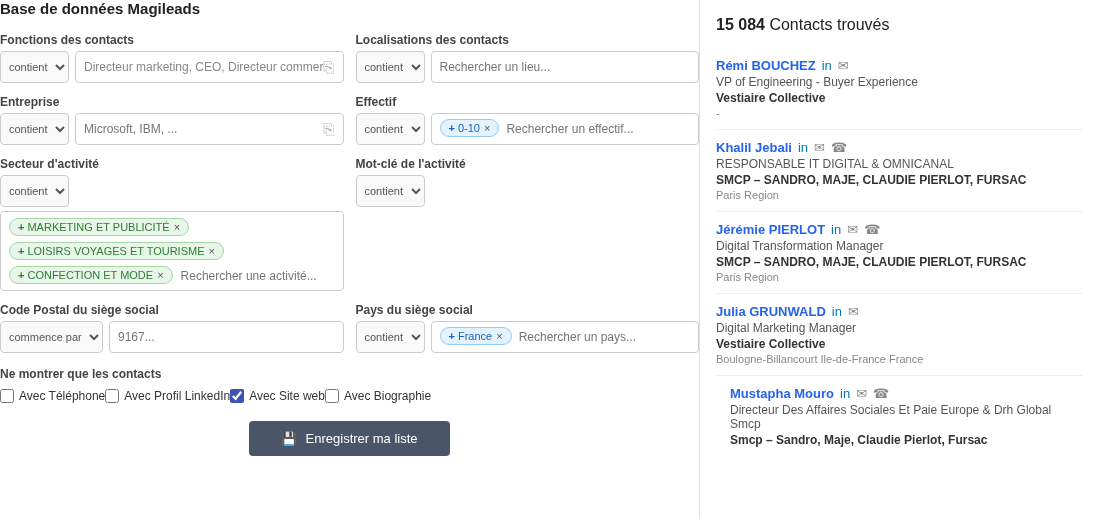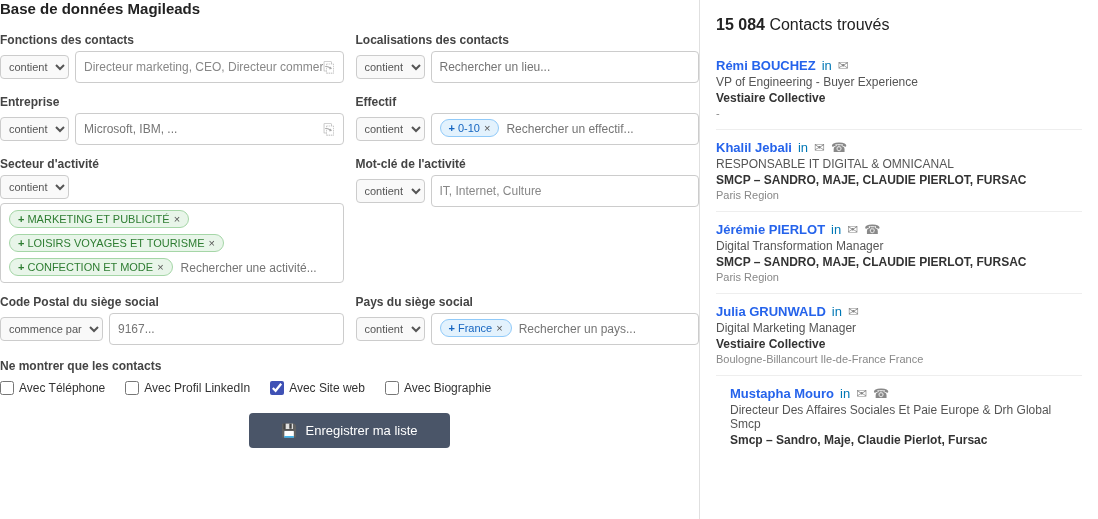--- a/index.html
+++ b/index.html
@@ -9,35 +9,35 @@
     .right-panel { width: 398px; padding: 16px; }
 
     .page-title { font-size: 15px; font-weight: bold; margin-bottom: 16px; color: #222; }
 
     .filters-grid { display: grid; grid-template-columns: 1fr 1fr; gap: 12px; }
     .filter-section { }
     .filter-label { font-size: 12px; font-weight: 600; color: #444; margin-bottom: 4px; }
     .filter-row { display: flex; align-items: center; gap: 6px; }
     .filter-input-wrap { flex: 1; border: 1px solid #ccc; border-radius: 4px; display: flex; align-items: center; padding: 4px 8px; min-height: 32px; background: #fff; }
     .filter-input-wrap input { border: none; outline: none; font-size: 12px; color: #888; flex: 1; background: transparent; }
-    .filter-select { border: 1px solid #ccc; border-radius: 4px; font-size: 11px; color: #555; padding: 2px 4px; height: 24px; background: #f9f9f9; cursor: pointer; }
+    .filter-select { border: 1px solid #ccc; border-radius: 4px; font-size: 11px; color: #555; padding: 2px 4px; height: 32px; background: #f9f9f9; cursor: pointer; }
     .copy-icon { color: #aaa; font-size: 14px; cursor: pointer; }
 
     .tag { display: inline-flex; align-items: center; background: #e8f5e9; border: 1px solid #a5d6a7; border-radius: 12px; padding: 2px 8px; font-size: 11px; color: #2e7d32; margin-right: 4px; margin-bottom: 2px; }
     .tag .tag-close { margin-left: 4px; cursor: pointer; color: #555; font-size: 11px; }
     .tag .tag-plus { margin-right: 3px; font-weight: bold; }
     .tag-blue { background: #e3f2fd; border-color: #90caf9; color: #1565c0; }
 
     .tag-wrap { display: flex; flex-wrap: wrap; align-items: center; flex: 1; gap: 3px; }
 
     .sector-tags { display: flex; flex-wrap: wrap; gap: 4px; align-items: center; }
 
     .checkbox-section { margin-top: 14px; }
     .checkbox-label { font-size: 12px; font-weight: 600; color: #444; margin-bottom: 8px; }
-    .checkbox-row { display: flex; align-items: center; gap: 20px; flex-wrap: wrap; }
+    .checkbox-row { display: flex; align-items: center; flex-wrap: wrap; }
     .checkbox-item { display: flex; align-items: center; gap: 5px; font-size: 12px; cursor: pointer; }
     .checkbox-item input[type="checkbox"] { width: 14px; height: 14px; cursor: pointer; }
     .checkbox-checked { accent-color: #3f51b5; }
 
     .btn-register { margin-top: 18px; display: flex; justify-content: center; }
     .btn-register button { background: #4a5568; color: #fff; border: none; border-radius: 4px; padding: 10px 32px; font-size: 13px; cursor: pointer; display: flex; align-items: center; gap: 8px; }
 
     
     .results-title { font-size: 16px; margin-bottom: 14px; color: #222; }
     .results-title strong { font-weight: bold; }
@@ -148,23 +148,20 @@
           </div>
         </div>
       </div>
 
       <div class="filter-section">
         <div class="filter-label">Mot-clé de l'activité</div>
         <div class="filter-row">
           <select class="filter-select">
             <option>contient</option>
           </select>
-          <div class="filter-input-wrap">
-            <input type="text" value="IT, Internet, Culture" style="">
-          </div>
         </div>
       </div>
 
       <div class="filter-section">
         <div class="filter-label">Code Postal du siège social</div>
         <div class="filter-row">
           <select class="filter-select">
             <option>commence par</option>
           </select>
           <div class="filter-input-wrap">

